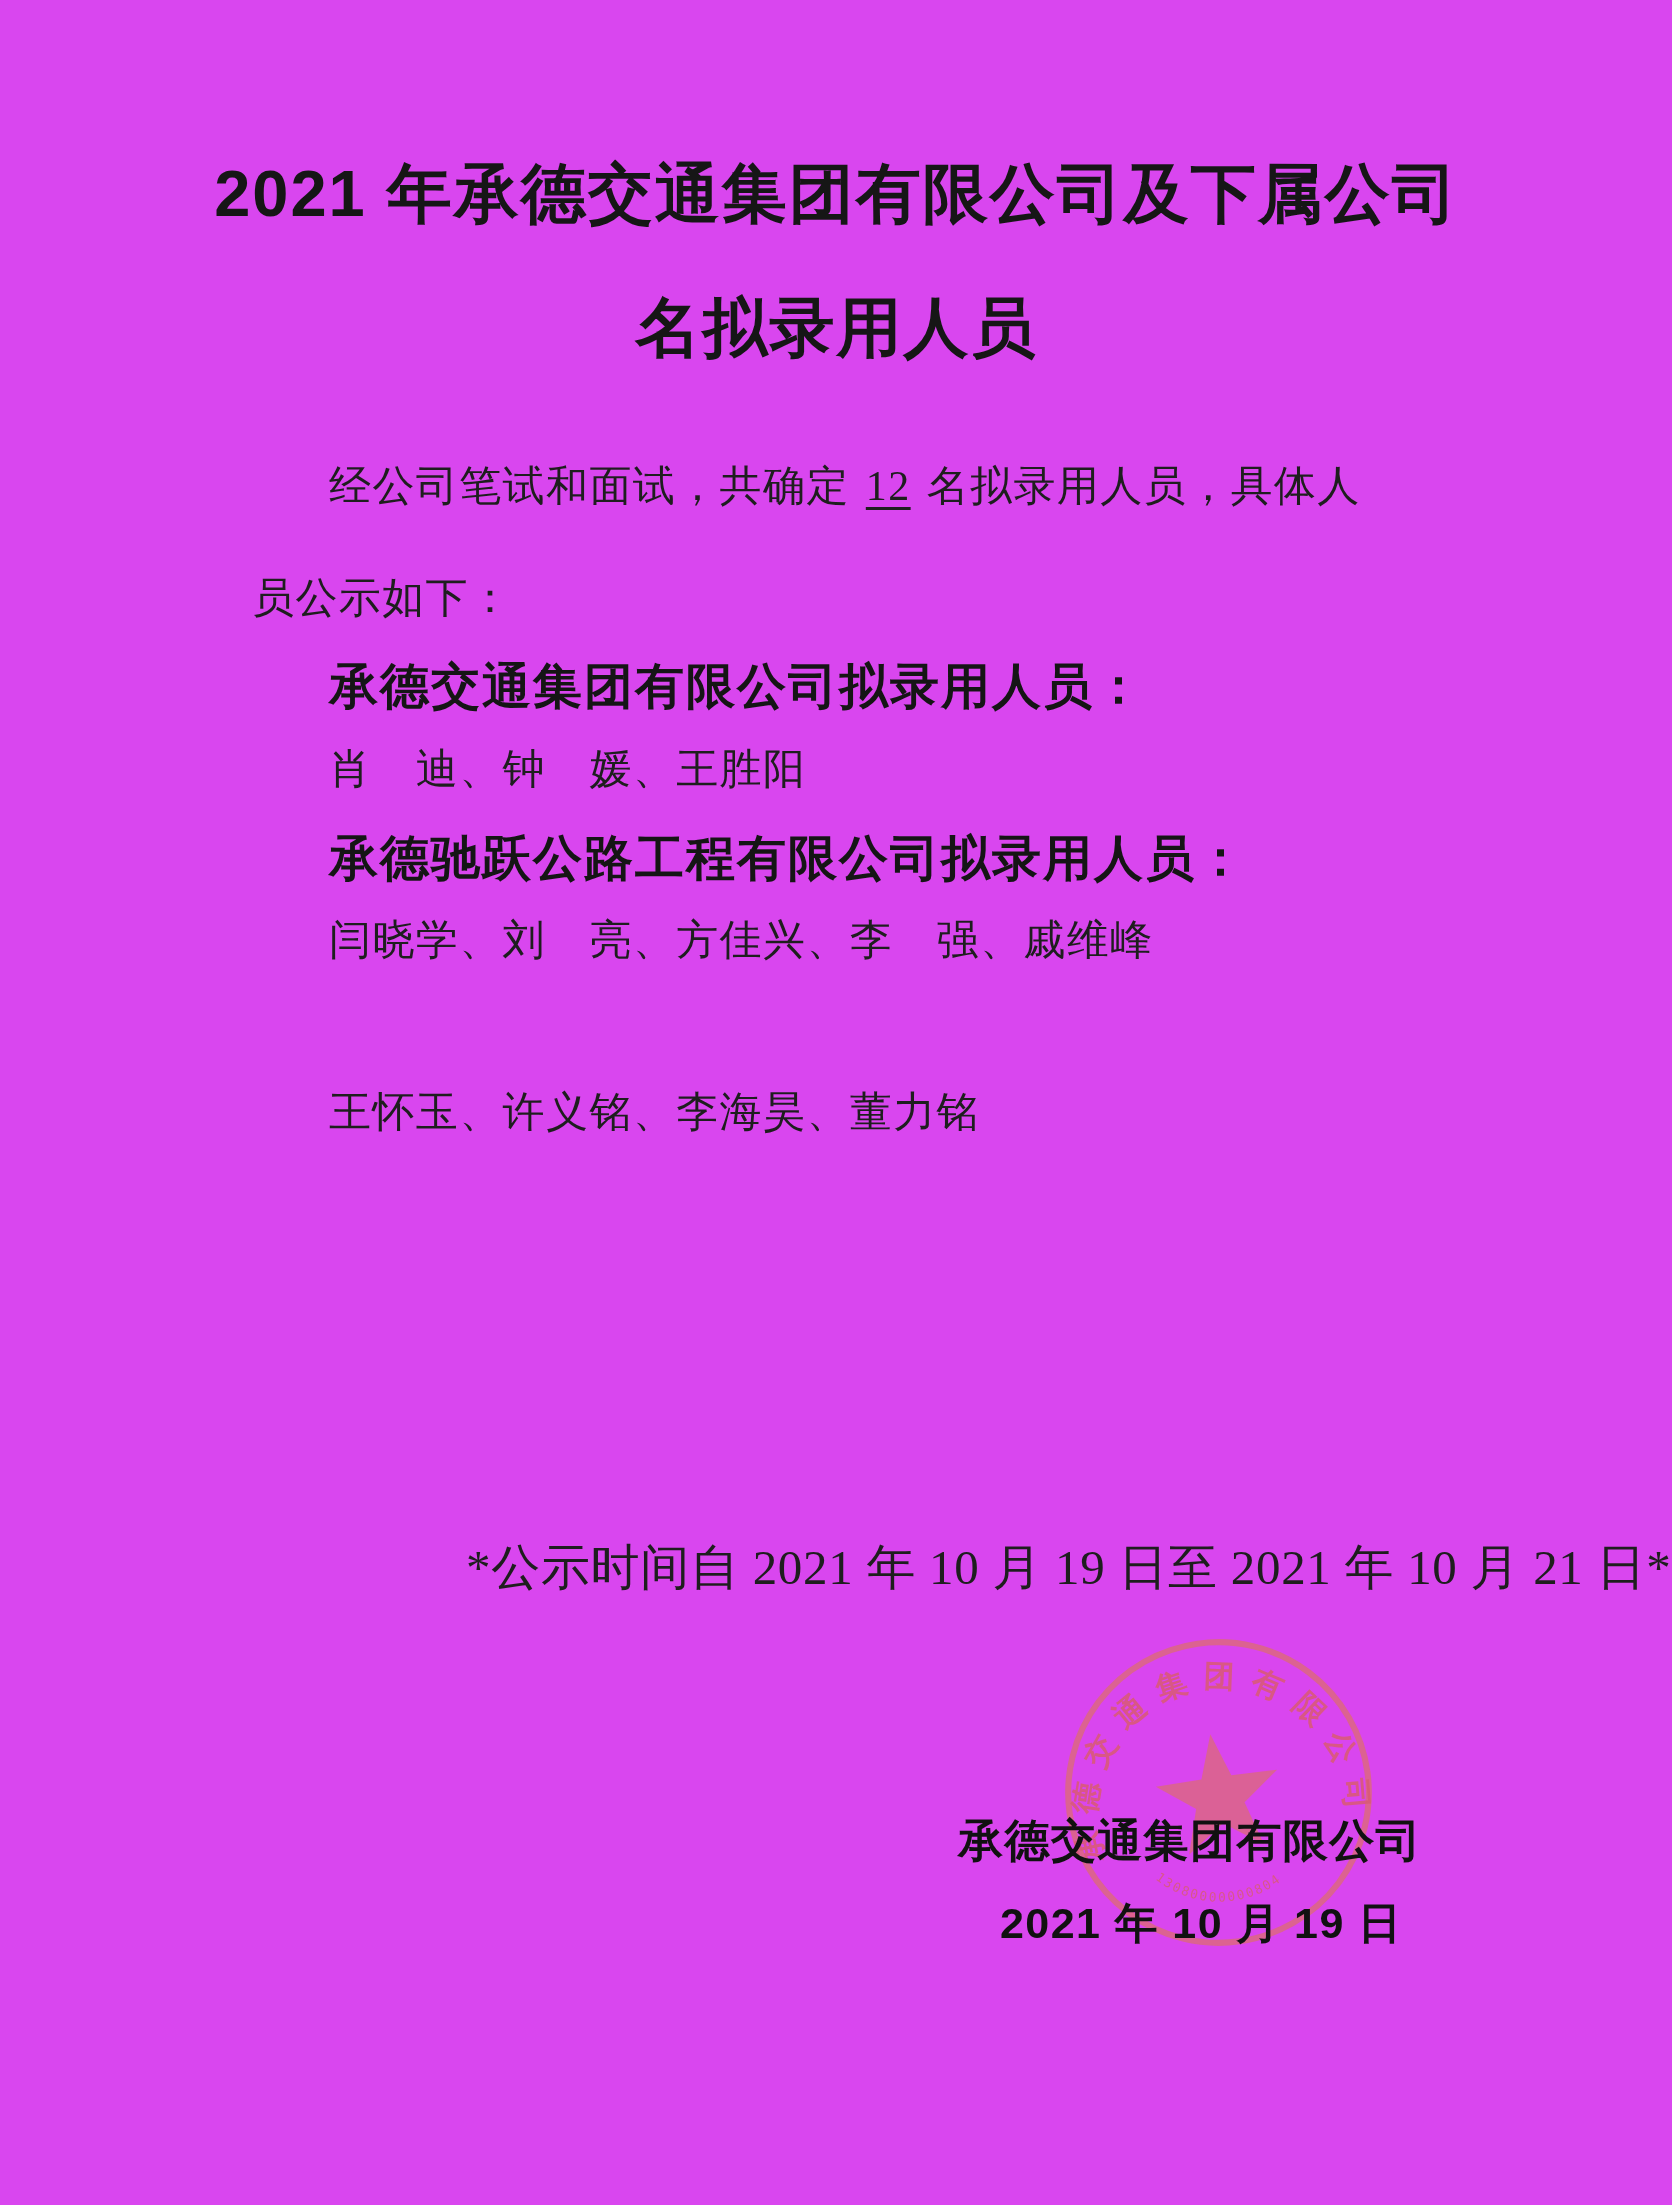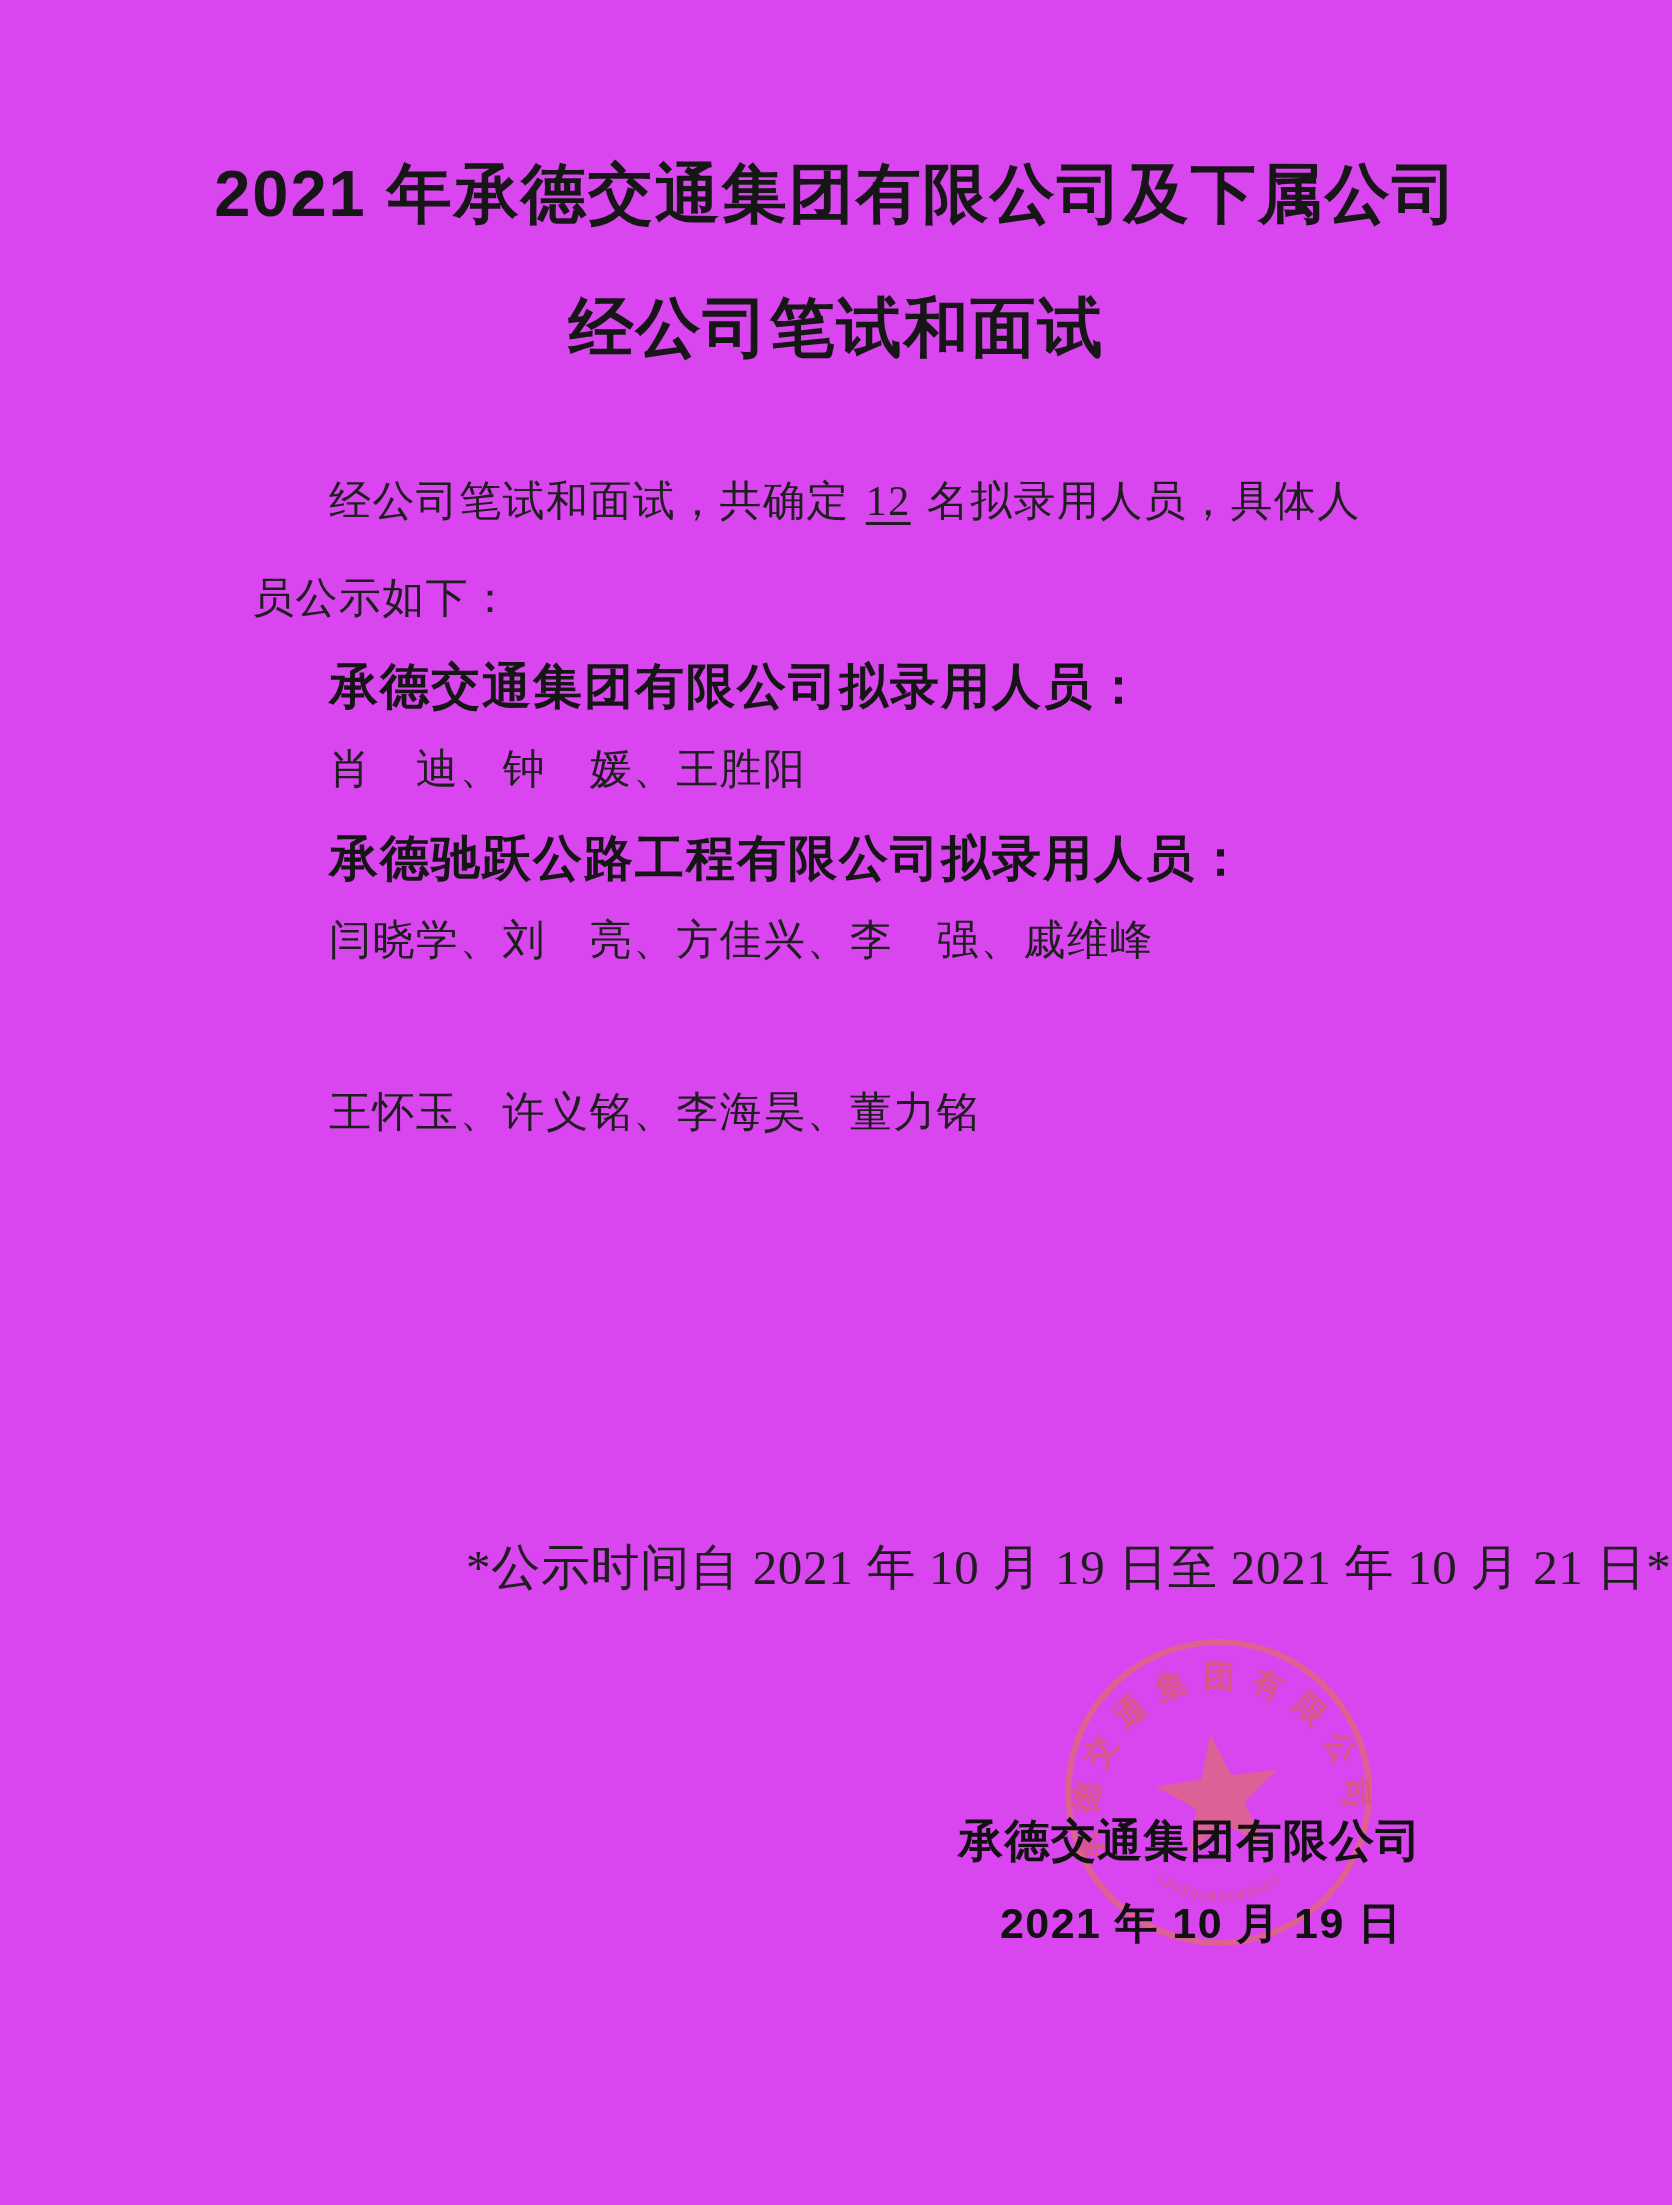--- a/index.html
+++ b/index.html
@@ -89,23 +89,23 @@
     white-space: nowrap;
     color: #111;
   }
 </style>
 </head>
 <body>
 
 <div class="page">
 
   <div class="title title-1">2021 年承德交通集团有限公司及下属公司</div>
-  <div class="title title-2">经公司笔试和面试</div>
+  <div class="title title-2">名拟录用人员</div>
 
-  <div class="bodyline indent" style="top:473px">
+  <div class="bodyline indent" style="top:458px">
     <span>经公司笔试和面试，共确定</span>
     <span class="count-underline">12</span>
     <span>名拟录用人员，具体人</span>
   </div>
   <div class="bodyline margin" style="top:570px">员公示如下：</div>
 
   <div class="bodyline indent heading" style="top:654px">承德交通集团有限公司拟录用人员：</div>
   <div class="bodyline indent" style="top:741px">肖　迪、钟　媛、王胜阳</div>
 
   <div class="bodyline indent heading" style="top:826px">承德驰跃公路工程有限公司拟录用人员：</div>

